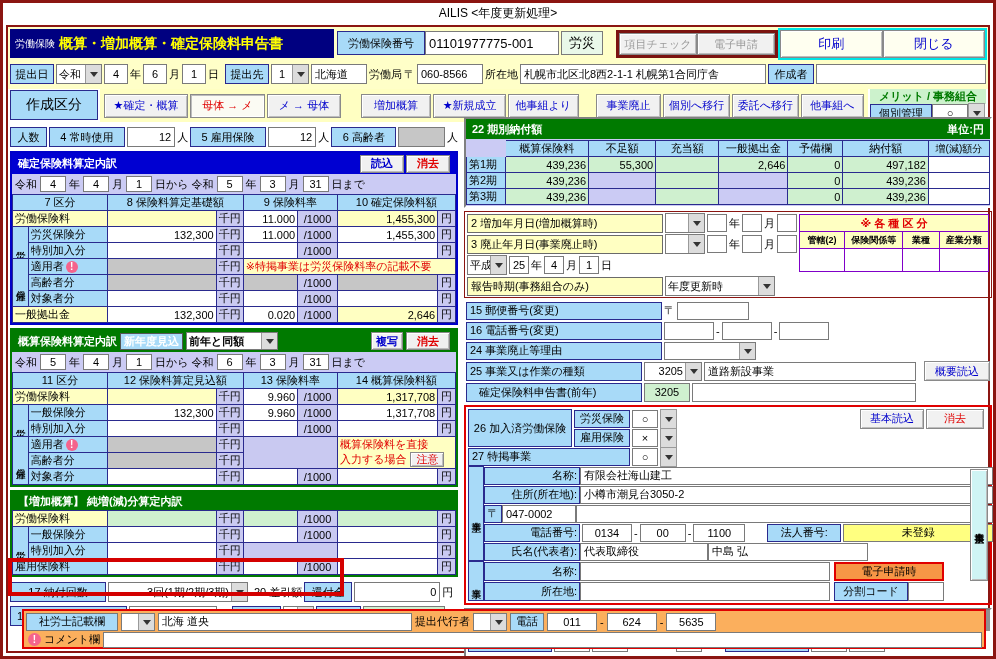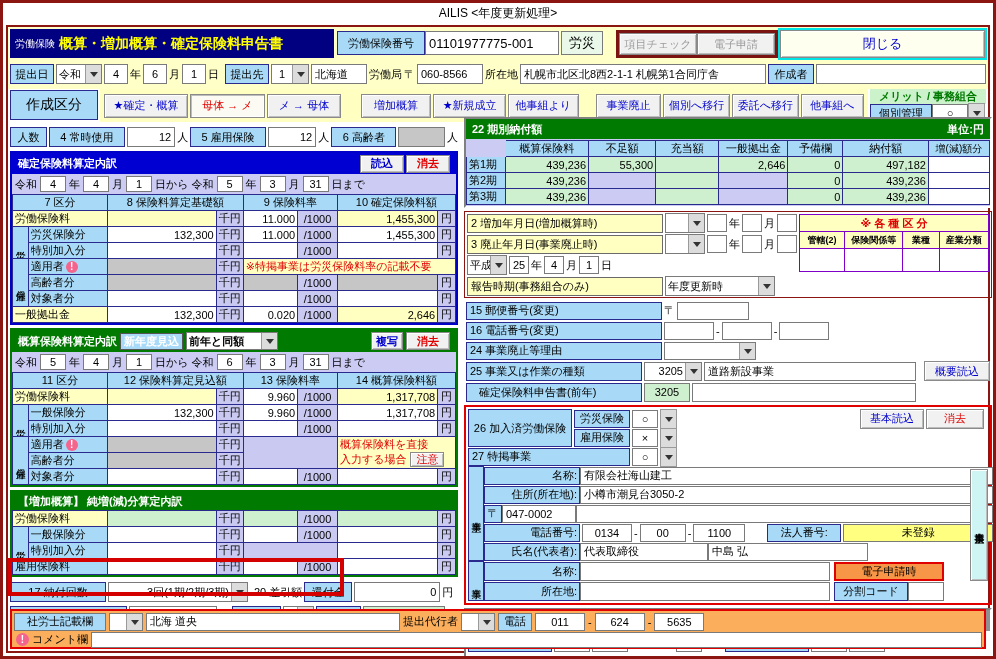--- a/index.html
+++ b/index.html
@@ -55,20 +55,21 @@
         <span style="color:#FFFF00;font-weight:bold;font-size:14px;">概算・増加概算・確定保険料申告書</span>
       </div>
       <div class="lb" style="position:absolute;left:329px;top:4px;width:88px;height:24px;">労働保険番号</div>
       <div class="in" style="position:absolute;left:417px;top:4px;width:134px;height:24px;font-size:13px;">01101977775-001</div>
       <div class="in" style="position:absolute;left:553px;top:4px;width:42px;height:24px;background:#E9F8E9;justify-content:center;font-size:13px;">労災</div>
       <div style="position:absolute;left:608px;top:3px;width:162px;height:28px;border:3px solid #7B1310;display:flex;box-sizing:border-box;">
         <div class="btn gray" style="flex:1;">項目チェック</div>
         <div class="btn gray" style="flex:1;">電子申請</div>
       </div>
       <div style="position:absolute;left:770px;top:1px;width:209px;height:32px;border:2px solid #00E5E5;display:flex;box-sizing:border-box;">
+        <div class="btn blue" style="flex:1;font-size:13px;background:#FFFFF0;">印刷</div>
         <div class="btn blue" style="flex:1;font-size:13px;background:#FFFFF0;">閉じる</div>
       </div>
 
       <div class="row" style="position:absolute;left:2px;top:37px;gap:2px;">
         <span class="lb" style="width:44px;">提出日</span>
         <span class="dd" style="width:46px;">
             <span class="ddv">令和</span>
             <span class="dda">
               <i class="tri"></i>
             </span>
@@ -734,21 +735,21 @@
           <span style="width:100px;"></span>
           <span class="lb" style="width:84px;height:18px;">納付の目的4</span>
           <span class="dd" style="width:104px;height:18px;">
               <span class="ddv"></span>
               <span class="dda"></span>
             </span>
         </div>
       </div>
     </div>
 
-    <div style="position:absolute;left:2px;right:2px;bottom:2px;height:40px;background:#FBAF5D;border:2px solid #E00000;box-sizing:border-box;padding:1px 2px;">
+    <div style="position:absolute;left:14px;right:2px;bottom:2px;height:40px;background:#FBAF5D;border:2px solid #E00000;box-sizing:border-box;padding:1px 2px;">
       <div class="row" style="height:19px;gap:3px;">
         <span class="lb" style="width:92px;height:18px;border-color:#777;">社労士記載欄</span>
         <span class="dd" style="width:34px;height:18px;">
             <span class="ddv"></span>
             <span class="dda">
               <i class="tri"></i>
             </span>
           </span>
         <span class="in" style="width:254px;height:18px;">北海  道央</span>
         <span>提出代行者</span>

